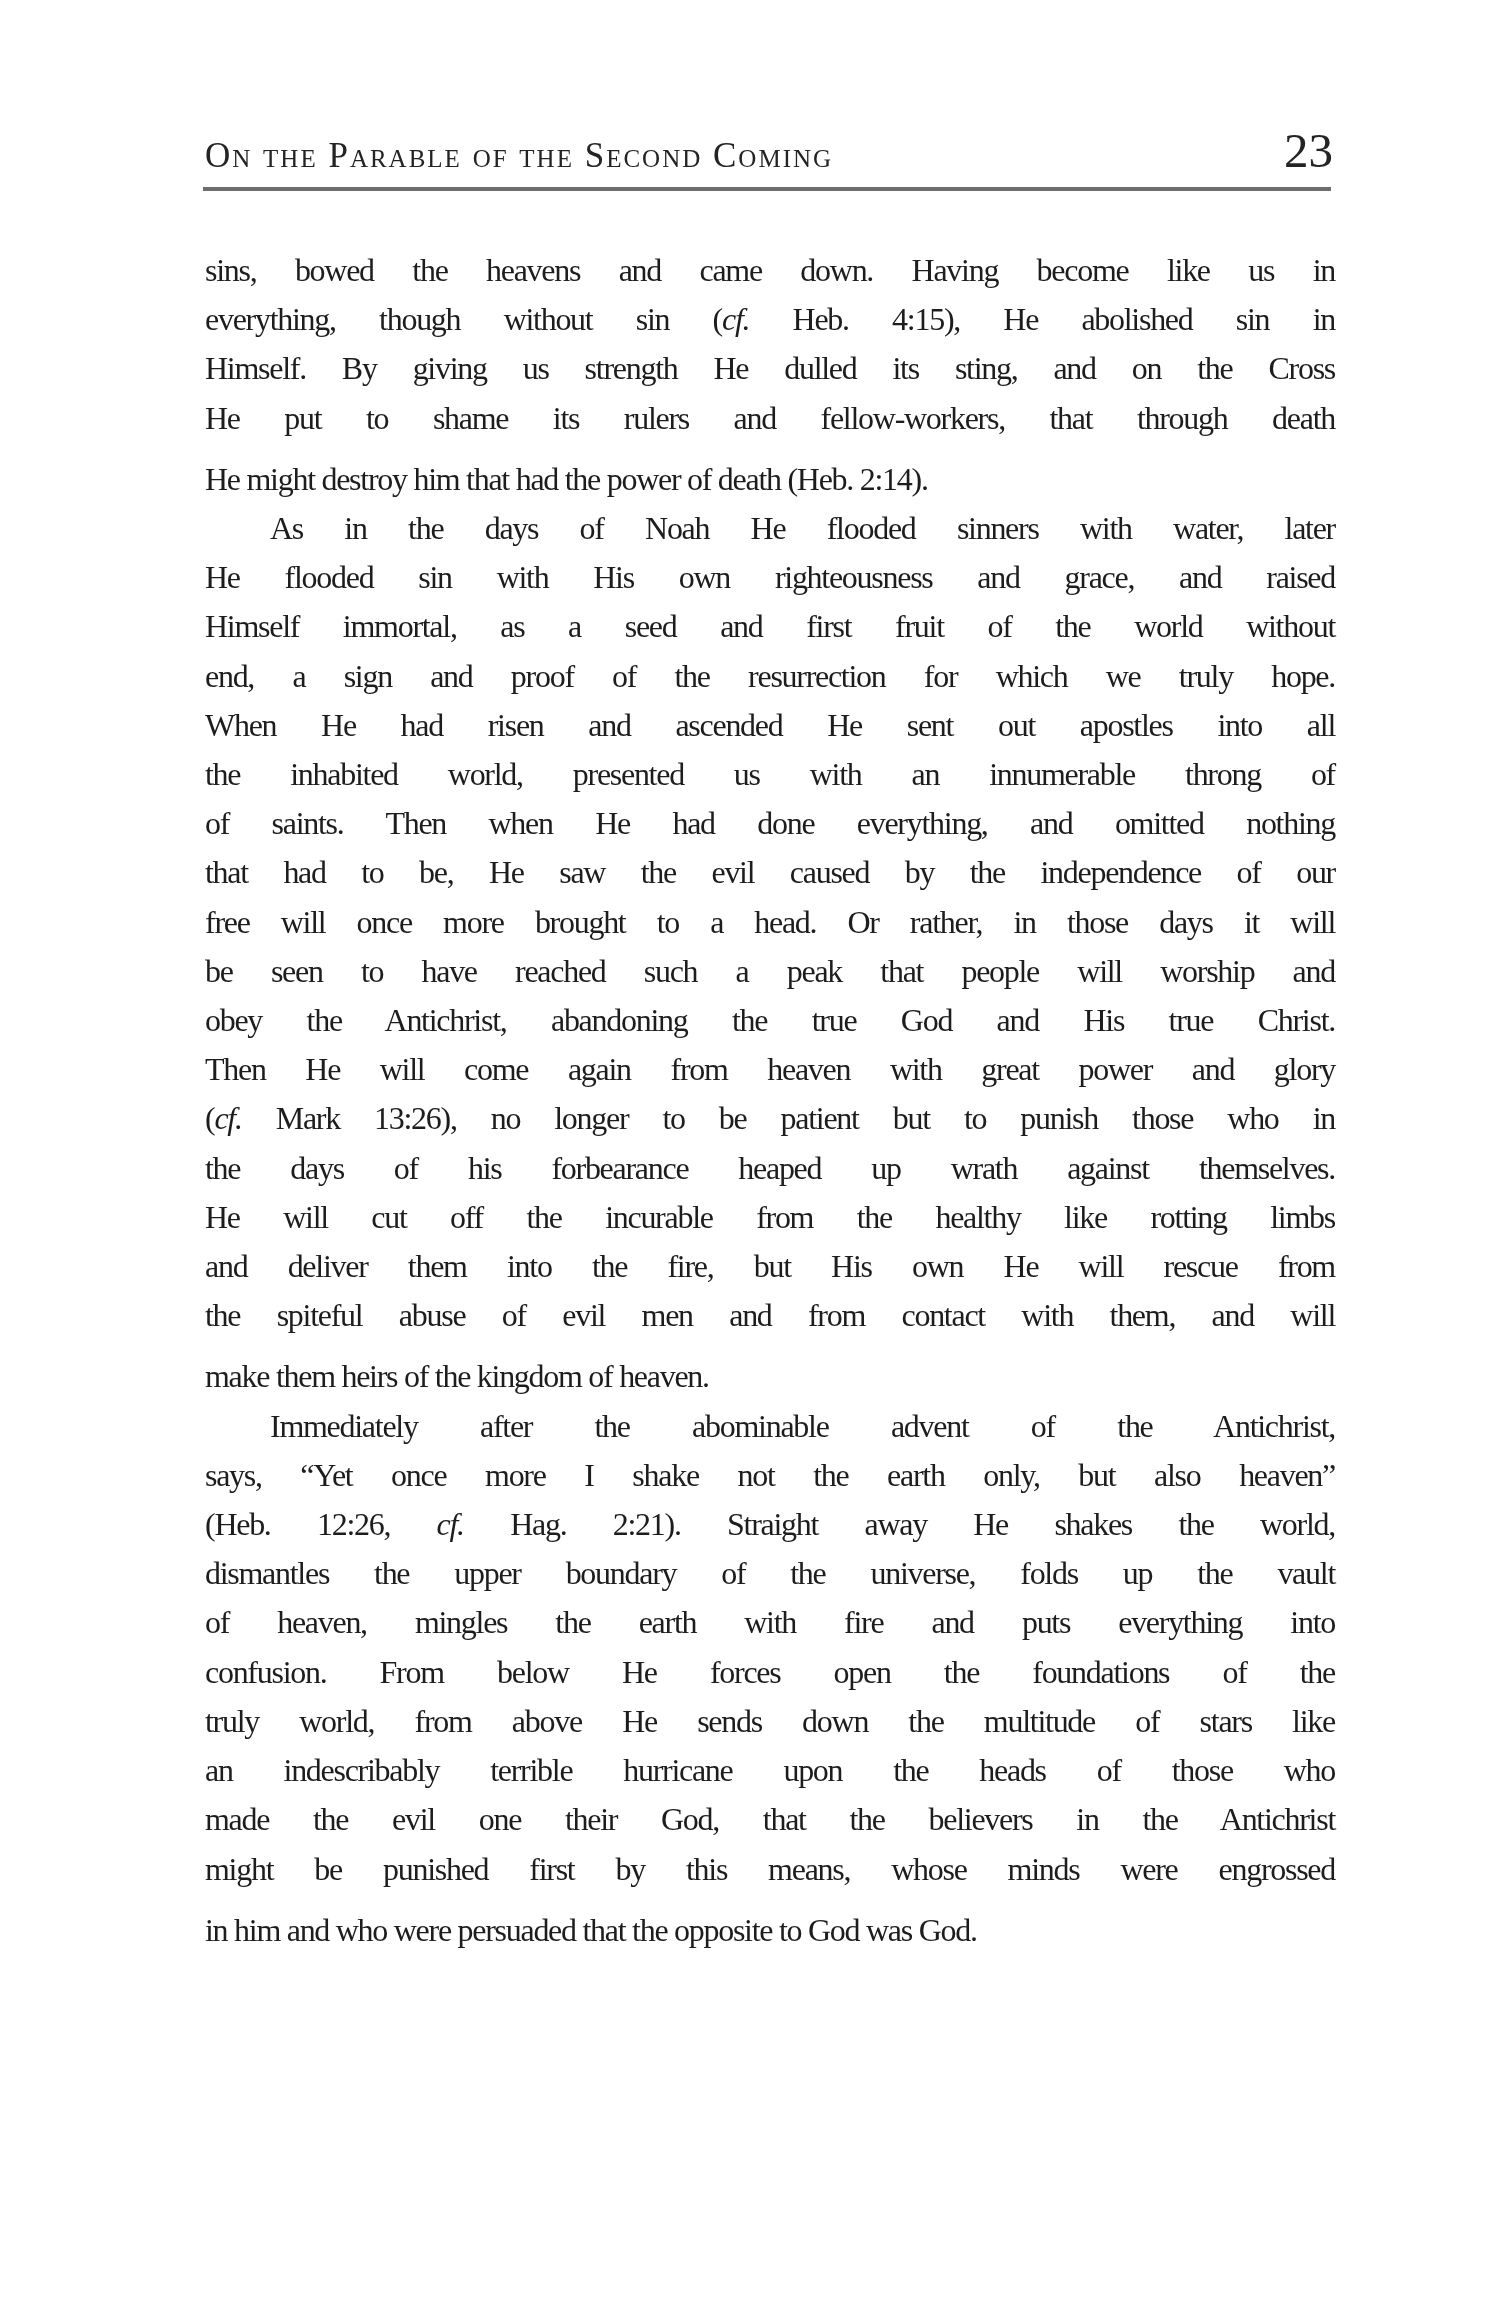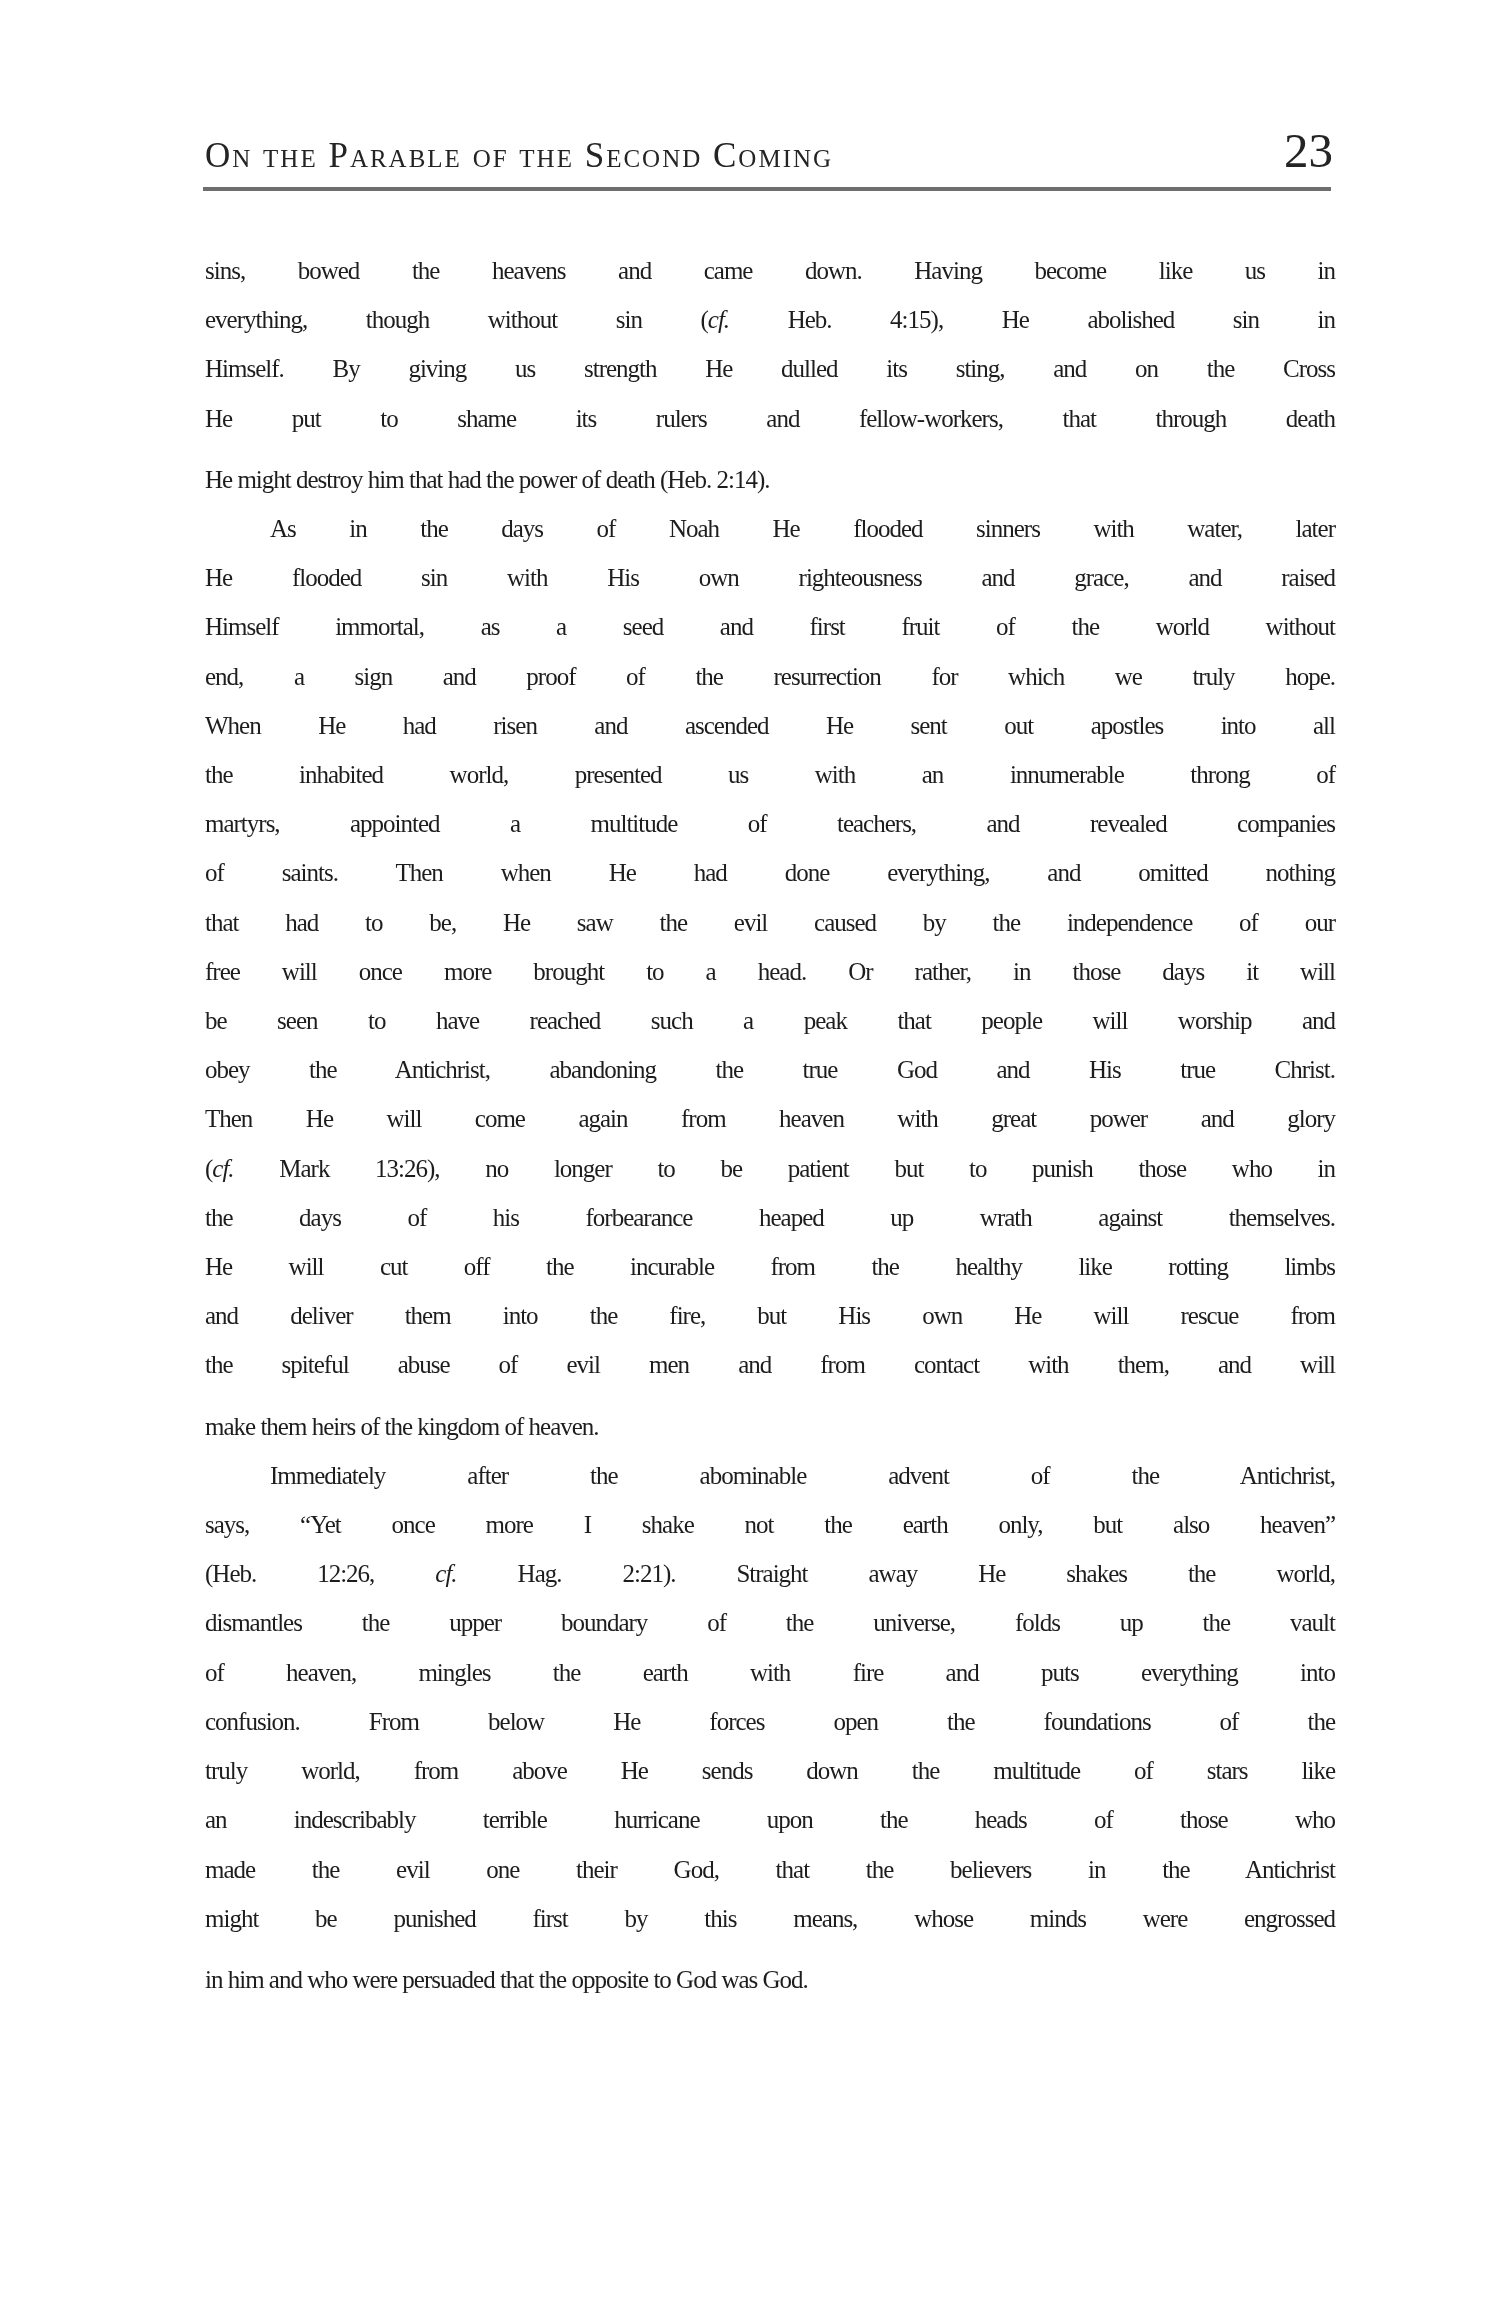--- a/index.html
+++ b/index.html
@@ -42,21 +42,21 @@
     top: 187px;
     width: 1128px;
     height: 4px;
     background: #6e6e6e;
   }
   .body-text {
     position: absolute;
     left: 205px;
     top: 246px;
     width: 1130px;
-    font-size: 25px;
+    font-size: 32px;
     line-height: 49.2px;
     letter-spacing: -0.04em;
     color: #1d1d1d;
   }
   .text-line {
     text-align: justify;
     text-align-last: justify;
     white-space: normal;
   }
   .text-line.last {
@@ -84,21 +84,20 @@
       <div class="text-line">everything, though without sin (<i>cf.</i> Heb. 4:15), He abolished sin in</div>
       <div class="text-line">Himself. By giving us strength He dulled its sting, and on the Cross</div>
       <div class="text-line">He put to shame its rulers and fellow-workers, that through death</div>
       <div class="text-line last">He might destroy him that had the power of death (Heb. 2:14).</div>
       <div class="text-line indent">As in the days of Noah He flooded sinners with water, later</div>
       <div class="text-line">He flooded sin with His own righteousness and grace, and raised</div>
       <div class="text-line">Himself immortal, as a seed and first fruit of the world without</div>
       <div class="text-line">end, a sign and proof of the resurrection for which we truly hope.</div>
       <div class="text-line">When He had risen and ascended He sent out apostles into all</div>
       <div class="text-line">the inhabited world, presented us with an innumerable throng of</div>
-      <div class="text-line">martyrs, appointed a multitude of teachers, and revealed companies</div>
       <div class="text-line">of saints. Then when He had done everything, and omitted nothing</div>
       <div class="text-line">that had to be, He saw the evil caused by the independence of our</div>
       <div class="text-line">free will once more brought to a head. Or rather, in those days it will</div>
       <div class="text-line">be seen to have reached such a peak that people will worship and</div>
       <div class="text-line">obey the Antichrist, abandoning the true God and His true Christ.</div>
       <div class="text-line">Then He will come again from heaven with great power and glory</div>
       <div class="text-line">(<i>cf.</i> Mark 13:26), no longer to be patient but to punish those who in</div>
       <div class="text-line">the days of his forbearance heaped up wrath against themselves.</div>
       <div class="text-line">He will cut off the incurable from the healthy like rotting limbs</div>
       <div class="text-line">and deliver them into the fire, but His own He will rescue from</div>

